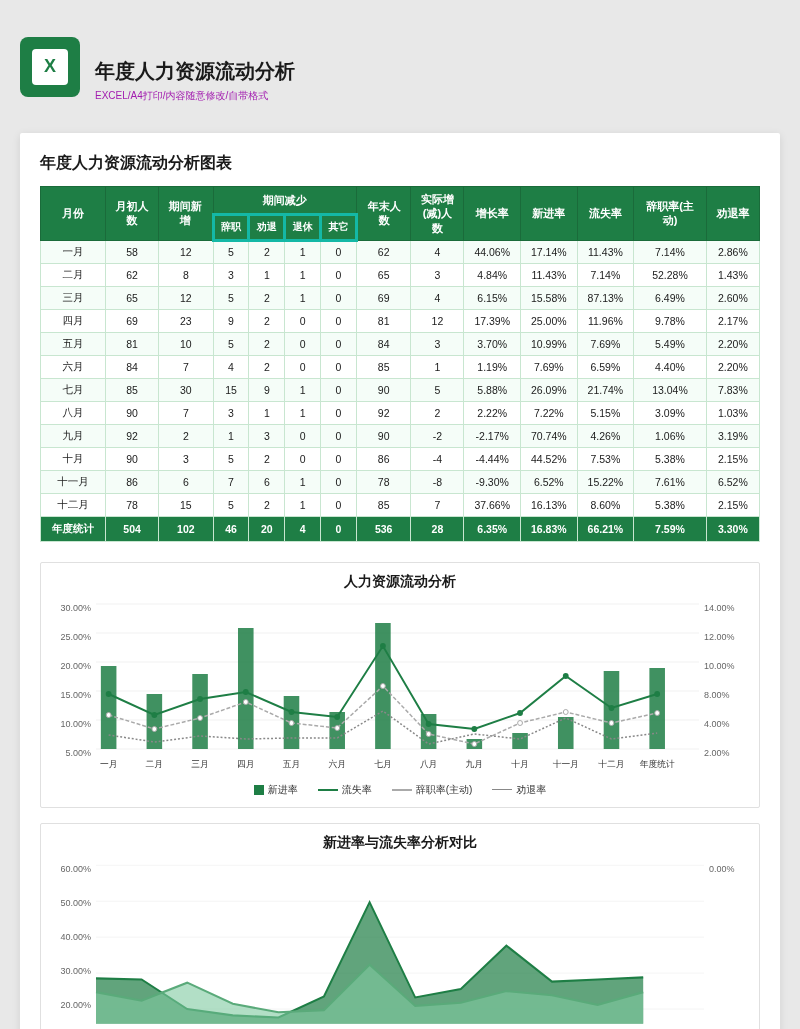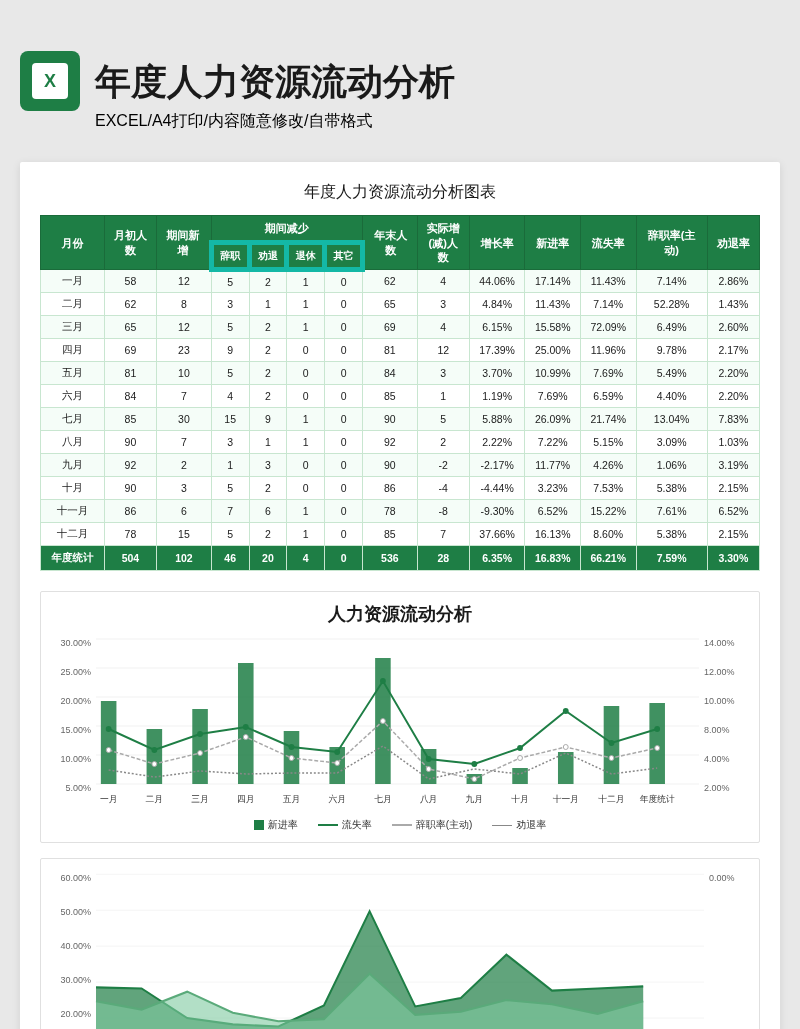--- a/index.html
+++ b/index.html
@@ -38,40 +38,39 @@
       height: 36px;
       border-radius: 4px;
       display: flex;
       align-items: center;
       justify-content: center;
       font-weight: bold;
       color: #1e7e45;
       font-size: 18px;
     }
     .header-text h1 {
-      font-size: 36px;
+      font-size: 20px;
       font-weight: bold;
       color: #1a1a1a;
       margin-top: 28px;
     }
     .header-text p {
-      font-size: 16px;
-      color: #000000;
+      font-size: 10px;
+      color: #a21caf;
       margin-top: 4px;
     }
     .content-area {
       background: white;
       padding: 20px;
       border-radius: 2px;
       box-shadow: 0 2px 8px rgba(0,0,0,0.1);
     }
     .chart-title {
-      text-align: center;
       font-size: 16px;
-      font-weight: normal;
+      font-weight: bold;
       color: #1a1a1a;
       margin-bottom: 12px;
     }
     table {
       width: 100%;
       border-collapse: collapse;
       font-size: 11px;
     }
     .header-row th {
       background: #1e7e45;
@@ -80,21 +79,21 @@
       text-align: center;
       border: 1px solid #1a6b3a;
       font-weight: bold;
       line-height: 1.3;
     }
     .sub-header th {
       background: #1e7e45;
       color: white;
       padding: 4px 2px;
       text-align: center;
-      border: 5px solid #14b8a6;
+      border: 3px solid #14b8a6;
       font-size: 10px;
     }
     tr:nth-child(odd) td { background: #f5fdf8; }
     tr:nth-child(even) td { background: white; }
     td {
       padding: 4px 3px;
       text-align: center;
       border: 1px solid #c8e6d0;
       color: #1a1a1a;
       font-size: 10.5px;
@@ -112,21 +111,21 @@
       border-radius: 2px;
     }
     .chart-container2 {
       margin-top: 15px;
       border: 1px solid #e0e0e0;
       padding: 10px;
       border-radius: 2px;
     }
     .chart-title2 {
       text-align: center;
-      font-size: 18px;
+      font-size: 14px;
       font-weight: bold;
       margin-bottom: 8px;
       color: #1a1a1a;
     }
     svg {
       overflow: visible;
     }
     .legend {
       display: flex;
       justify-content: center;
@@ -234,21 +233,21 @@
             <td>65</td>
             <td>12</td>
             <td>5</td>
             <td>2</td>
             <td>1</td>
             <td>0</td>
             <td>69</td>
             <td>4</td>
             <td>6.15%</td>
             <td>15.58%</td>
-            <td>72.09%</td>
+            <td>87.13%</td>
             <td>6.49%</td>
             <td>2.60%</td>
           </tr>
           <tr>
             <td>四月</td>
             <td>69</td>
             <td>23</td>
             <td>9</td>
             <td>2</td>
             <td>0</td>
@@ -329,37 +328,37 @@
             <td>九月</td>
             <td>92</td>
             <td>2</td>
             <td>1</td>
             <td>3</td>
             <td>0</td>
             <td>0</td>
             <td>90</td>
             <td>-2</td>
             <td>-2.17%</td>
-            <td>11.77%</td>
+            <td>70.74%</td>
             <td>4.26%</td>
             <td>1.06%</td>
             <td>3.19%</td>
           </tr>
           <tr>
             <td>十月</td>
             <td>90</td>
             <td>3</td>
             <td>5</td>
             <td>2</td>
             <td>0</td>
             <td>0</td>
             <td>86</td>
             <td>-4</td>
             <td>-4.44%</td>
-            <td>3.23%</td>
+            <td>44.52%</td>
             <td>7.53%</td>
             <td>5.38%</td>
             <td>2.15%</td>
           </tr>
           <tr>
             <td>十一月</td>
             <td>86</td>
             <td>6</td>
             <td>7</td>
             <td>6</td>
@@ -521,20 +520,21 @@
           <span>辞职率(主动)</span>
         </div>
         <div class="legend-item">
           <div class="legend-color" style="background:#888; height:1px; border-top:1px dotted #888;"></div>
           <span>劝退率</span>
         </div>
       </div>
     </div>
 
     <div class="chart-container2">
+      <div class="chart-title2">新进率与流失率分析对比</div>
       <div style="display:flex;">
 
         <div style="width:45px; flex-shrink:0;">
           <svg width="45" height="170">
             <text x="40" y="12" text-anchor="end" class="y-axis-label">60.00%</text>
             <text x="40" y="46" text-anchor="end" class="y-axis-label">50.00%</text>
             <text x="40" y="80" text-anchor="end" class="y-axis-label">40.00%</text>
             <text x="40" y="114" text-anchor="end" class="y-axis-label">30.00%</text>
             <text x="40" y="148" text-anchor="end" class="y-axis-label">20.00%</text>
           </svg>

